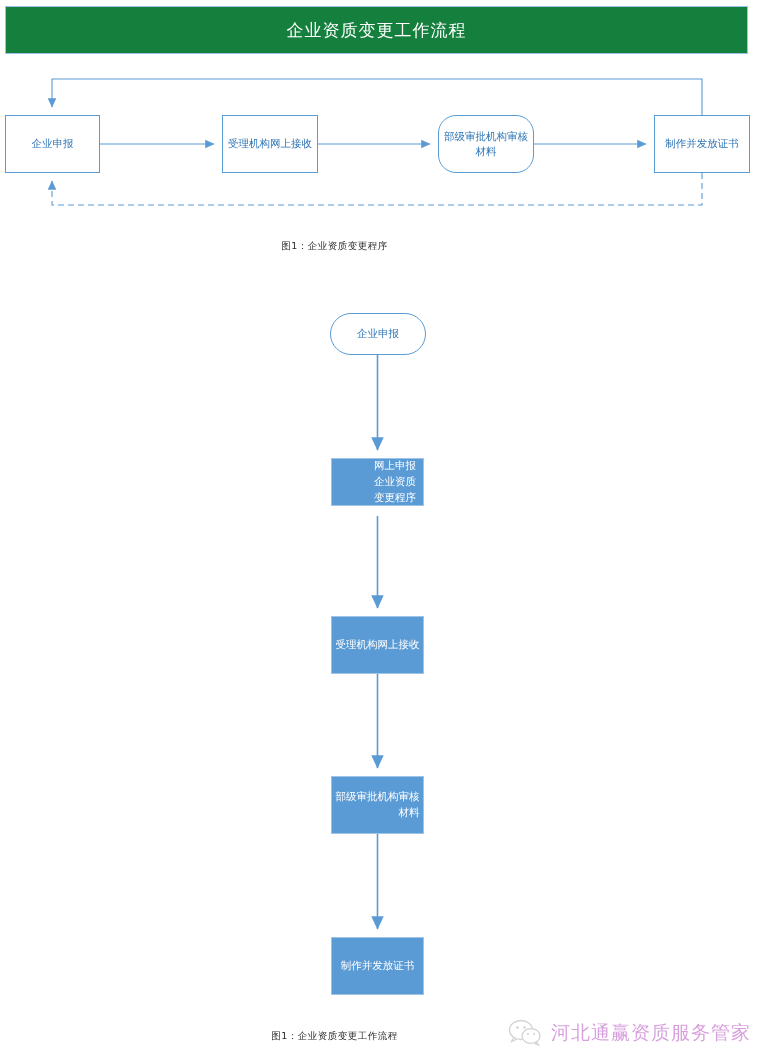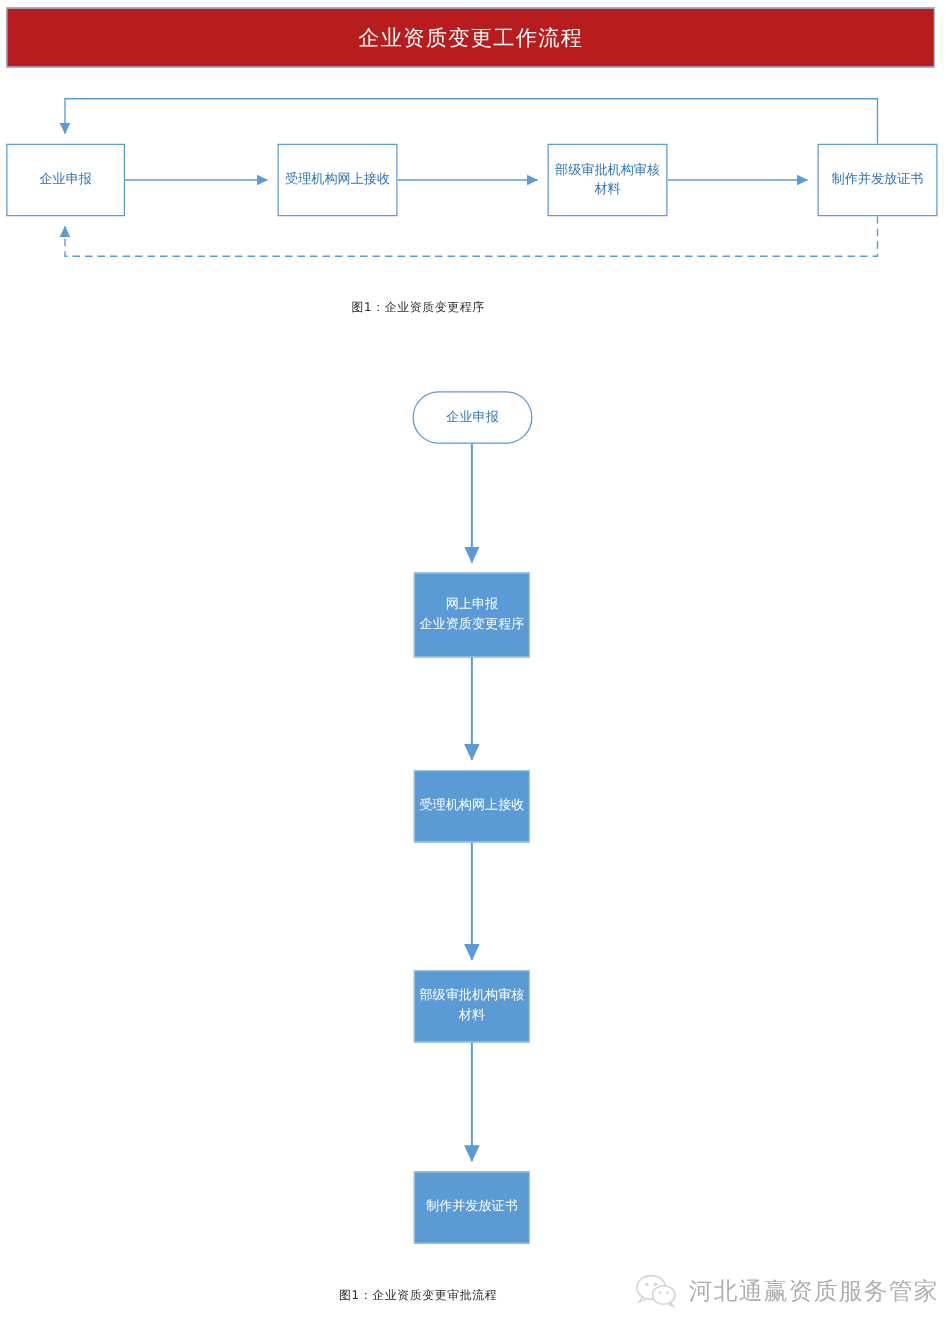--- a/index.html
+++ b/index.html
@@ -16,21 +16,21 @@
     -webkit-font-smoothing: antialiased;
   }
 
   
   .title-bar {
     position: absolute;
     left: 5px;
     top: 6px;
     width: 743px;
     height: 48px;
-    background: #b91c1c;
+    background: #15803d;
     border: 1px solid #9dc3e6;
     box-sizing: border-box;
     display: flex;
     align-items: center;
     justify-content: center;
   }
   .title-bar .title-text {
     color: #ffffff;
     font-size: 17px;
     letter-spacing: 1px;
@@ -56,21 +56,21 @@
     align-items: center;
     justify-content: center;
     text-align: center;
     color: #2e75b6;
     font-size: 10.5px;
     line-height: 1.45;
     padding: 2px 4px;
   }
   .h-box-1 { left: 5px;   top: 55px; width: 95px;  height: 58px; }
   .h-box-2 { left: 222px; top: 55px; width: 96px;  height: 58px; }
-  .h-box-3 { left: 438px; top: 55px; width: 96px;  height: 58px; }
+  .h-box-3 { left: 438px; top: 55px; width: 96px;  height: 58px; border-radius: 18px; }
   .h-box-4 { left: 654px; top: 55px; width: 96px;  height: 58px; }
 
   .caption {
     position: absolute;
     width: 669px;
     text-align: center;
     font-size: 9.5px;
     color: #2b2b2b;
     letter-spacing: 0.5px;
   }
@@ -112,39 +112,39 @@
     border: 1px solid #9dc3e6;
     display: flex;
     align-items: center;
     justify-content: center;
     text-align: center;
     color: #ffffff;
     font-size: 10.5px;
     line-height: 1.5;
     padding: 2px 3px;
   }
-  .v-box-1 { top: 158px; height: 68px; }
+  .v-box-1 { top: 158px; height: 48px; padding-left: 38px; }
   .v-box-2 { top: 316px; height: 58px; }
-  .v-box-3 { top: 476px; height: 58px; }
+  .v-box-3 { top: 476px; height: 58px; text-align: right; }
   .v-box-4 { top: 637px; height: 58px; }
 
   
   .watermark {
     position: absolute;
     left: 508px;
     top: 1012px;
     width: 240px;
     height: 42px;
     display: flex;
     align-items: center;
     gap: 9px;
     opacity: 0.42;
   }
   .watermark .wm-text {
-    color: #404040;
+    color: #a21caf;
     font-size: 19px;
     letter-spacing: 1px;
     white-space: nowrap;
   }
   .wm-icon { width: 34px; height: 30px; flex: 0 0 auto; }
 </style>
 </head>
 <body>
 
 <div class="title-bar">
@@ -231,21 +231,21 @@
     </span>
   </div>
 
   <div class="v-box v-box-4">
     <span>
       <span>制作并发放证书</span>
     </span>
   </div>
 </div>
 
-<div class="caption caption-2">图1：企业资质变更审批流程</div>
+<div class="caption caption-2">图1：企业资质变更工作流程</div>
 
 <div class="watermark">
   <svg class="wm-icon" viewBox="0 0 34 30">
     <ellipse cx="13" cy="12" rx="11.5" ry="9.5" fill="none" stroke="#9a9a9a" stroke-width="1.3"></ellipse>
     <path d="M6,19 L3.5,23.5 L8.5,21.2" fill="none" stroke="#9a9a9a" stroke-width="1.3"></path>
     <circle cx="9.5" cy="9.5" r="1.3" fill="#9a9a9a"></circle>
     <circle cx="16.5" cy="9.5" r="1.3" fill="#9a9a9a"></circle>
     <ellipse cx="23" cy="18" rx="9" ry="7.4" fill="#ffffff" stroke="#9a9a9a" stroke-width="1.3"></ellipse>
     <path d="M28,23.5 L30.5,27 L26.5,25.3" fill="none" stroke="#9a9a9a" stroke-width="1.3"></path>
     <circle cx="20" cy="16" r="1.1" fill="#9a9a9a"></circle>

